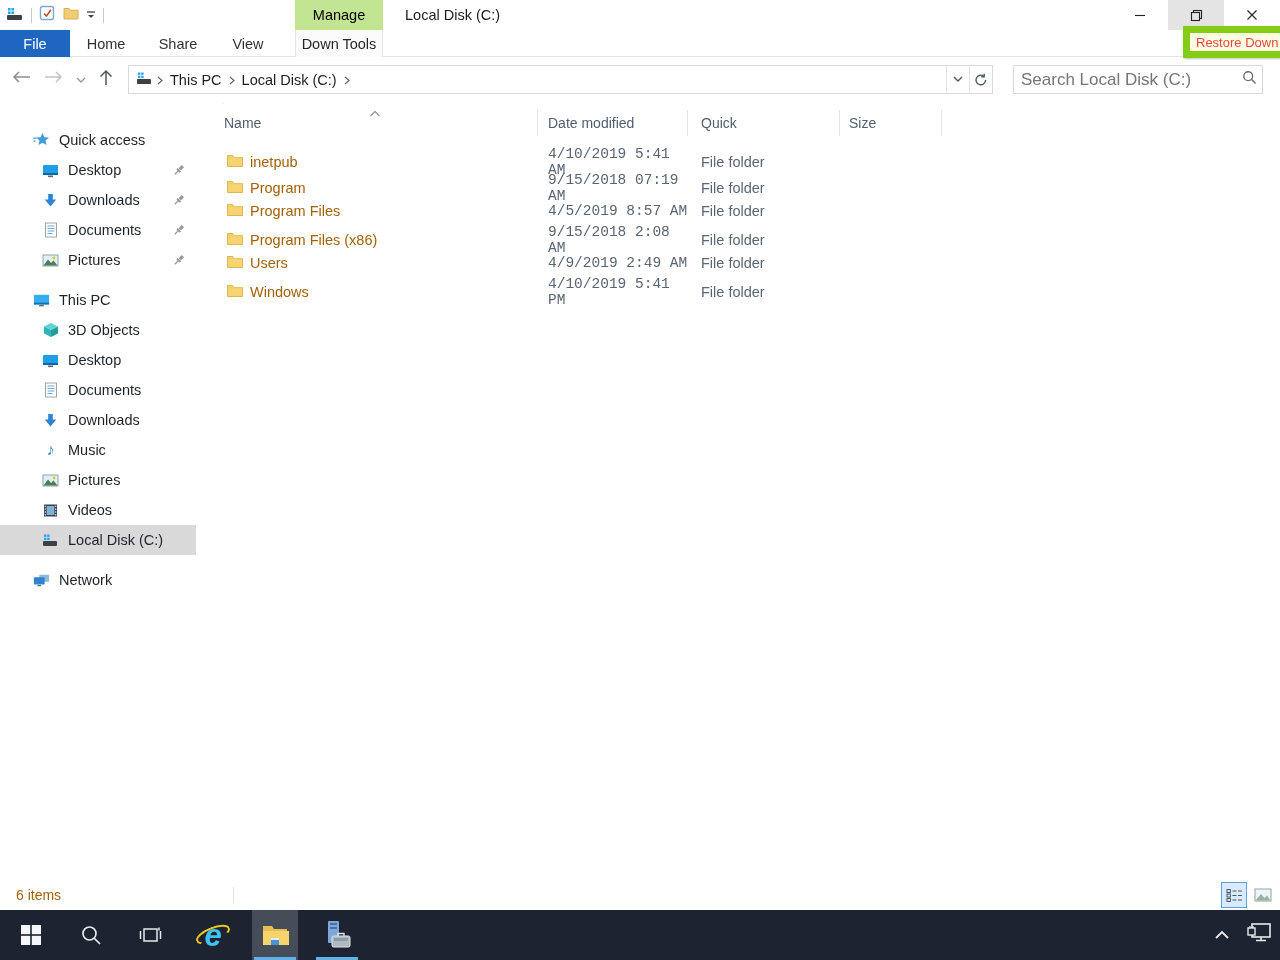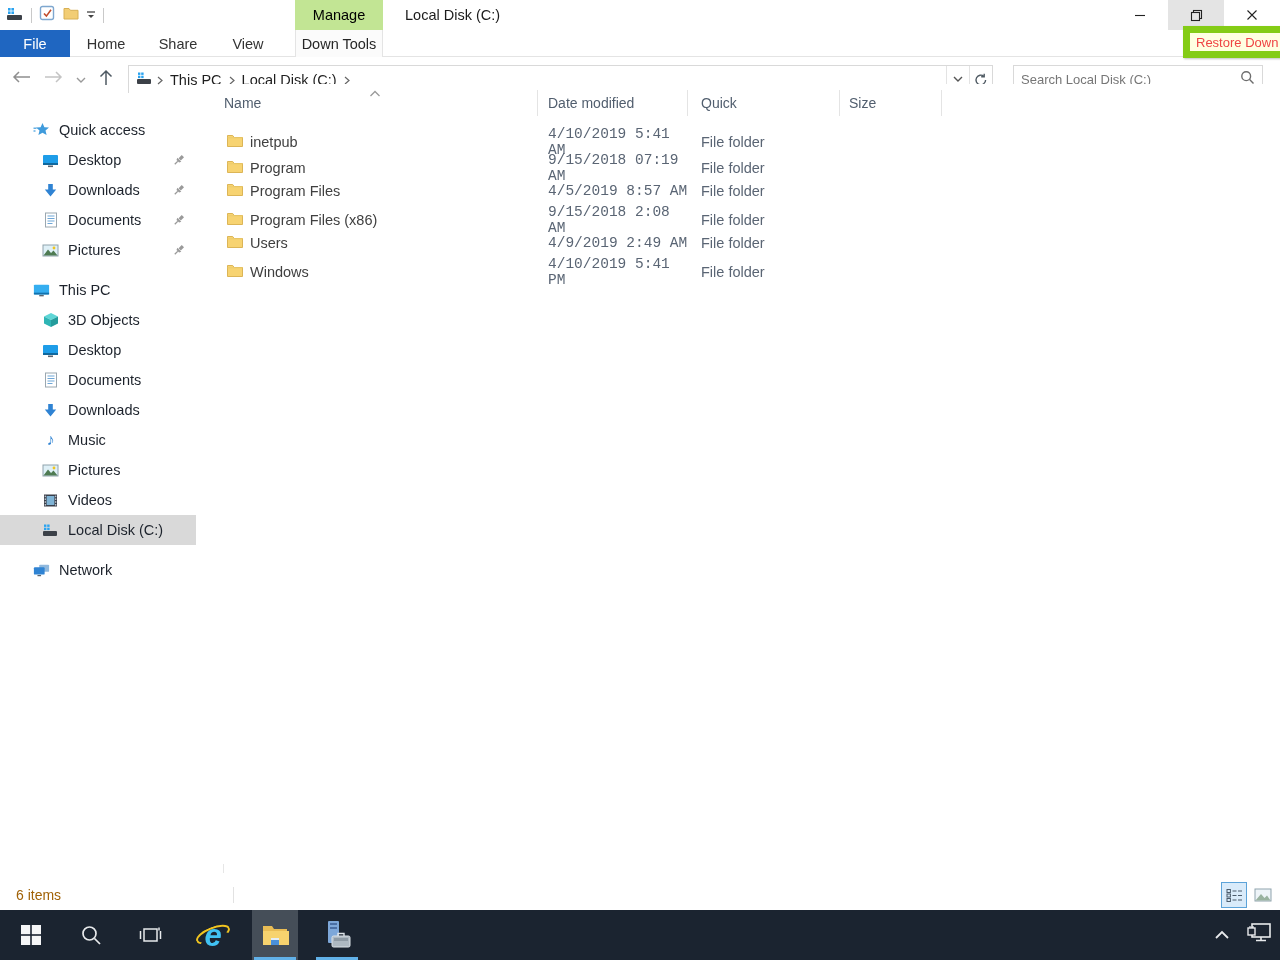--- a/index.html
+++ b/index.html
@@ -31,46 +31,46 @@
   
   .addr-row { position:absolute; left:0; top:58px; width:1280px; height:42px; background:#fff; }
   .nav-arrows { position:absolute; left:12px; top:0; height:42px; display:flex; align-items:center; gap:13px; }
   .addr-box { position:absolute; left:128px; top:7px; width:865px; height:29px; border:1px solid #d9d9d9; background:#fff;
               display:flex; align-items:center; }
   .crumbs { display:flex; align-items:center; gap:4px; padding-left:7px; font-size:14.5px; color:#1e1e1e; flex:1; }
   .crumb { padding:0 3px; }
   .addr-btn { width:23px; height:27px; display:flex; align-items:center; justify-content:center; border-left:1px solid #e3e3e3; color:#555; }
   .search-box { position:absolute; left:1013px; top:7px; width:250px; height:29px; border:1px solid #d9d9d9; background:#fff;
                 display:flex; align-items:center; padding:0 7px; }
-  .search-box input { flex:1; border:none; outline:none; font-family:"Liberation Sans",sans-serif; font-size:13px; color:#444; background:transparent; }
+  .search-box input { flex:1; border:none; outline:none; font-family:"Liberation Sans",sans-serif; font-size:17px; color:#444; background:transparent; }
   .search-box input::placeholder { color:#767676; opacity:1; }
 
   
-  .sidebar { position:absolute; left:0; top:93px; width:224px; height:780px; background:#fff; border-right:1px solid #e6e6e6; }
+  .sidebar { position:absolute; left:0; top:103px; width:224px; height:780px; background:#fff; border-right:1px solid #e6e6e6; }
   .side-item { position:absolute; left:0; width:196px; height:30px; display:flex; align-items:center; font-size:14.5px; color:#1d232c; }
   .side-item .icon { width:17px; display:flex; justify-content:center; }
   .side-item.group { padding-left:33px; }
   .side-item.child { padding-left:42px; }
   .side-item .lbl { margin-left:9px; white-space:nowrap; }
   .side-item.selected { background:#d9d9d9; }
   .pin { position:absolute; right:10px; top:8px; }
 
   
-  .content { position:absolute; left:197px; top:84px; width:1083px; height:780px; background:#fff; }
+  .content { position:absolute; left:197px; top:104px; width:1083px; height:780px; background:#fff; }
   .sortcaret { position:absolute; left:172px; top:0px; }
   .header-row { position:absolute; left:0; top:6px; width:745px; height:26px; display:grid;
                 grid-template-columns:341px 150px 152px 102px; font-size:14px; color:#515e6e; }
   .header-row .hcell { display:flex; align-items:center; border-right:1px solid #e4e4e4; }
   .hcell.h-name { padding-left:27px; }
   .hcell.h-date { padding-left:10px; }
   .hcell.h-type { padding-left:13px; }
   .hcell.h-size { padding-left:9px; }
   .rows { position:absolute; left:0; top:42px; width:900px; }
   .row { height:26px; display:grid; grid-template-columns:341px 150px 152px 102px; align-items:center; }
-  .cell.name { display:flex; align-items:center; gap:7px; padding-left:30px; font-size:14.5px; color:#404040; }
+  .cell.name { display:flex; align-items:center; gap:7px; padding-left:30px; font-size:14.5px; color:#a16207; }
   .cell.sub  { font-size:14.5px; color:#5a6574; }
   .cell.date { padding-left:10px;font-family:Liberation Mono, monospace; }
   .cell.type { padding-left:13px; }
   .cell.size { padding-left:9px; }
 
   
   .statusbar { position:absolute; left:0; top:880px; width:1280px; height:30px; background:#fff; }
   .item-count { position:absolute; left:16px; top:0; height:30px; line-height:30px; font-size:14px; color:#a16207; }
   .status-sep { position:absolute; left:233px; top:7px; width:1px; height:16px; background:#e2e2e2; }
   .view-btns { position:absolute; right:4px; top:2px; display:flex; gap:3px; }

